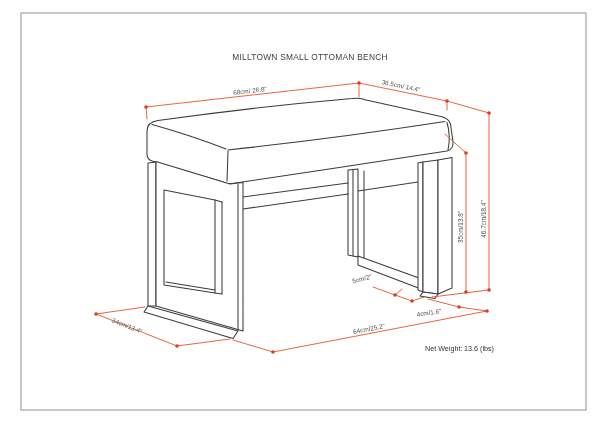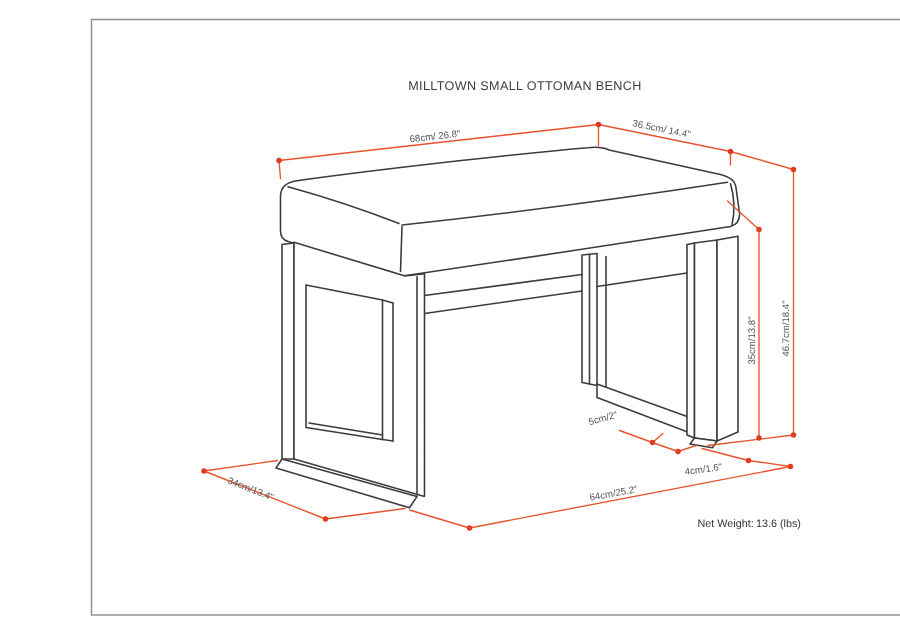--- a/index.html
+++ b/index.html
@@ -1,16 +1,16 @@
 <!DOCTYPE html>
 <html><head>
 <meta charset="utf-8">
 <style>
   html,body{margin:0;padding:0;background:#fff;width:600px;height:424px;overflow:hidden;}
-  #page{position:relative;width:478px;height:424px;background:#fff;font-family:"Liberation Sans",sans-serif;margin-left:40px;}
+  #page{position:relative;width:478px;height:424px;background:#fff;font-family:"Liberation Sans",sans-serif;}
   svg{display:block;}
   .bench-line{stroke:#3c3c3c;stroke-width:1.05;fill:none;stroke-linejoin:round;stroke-linecap:round;}
   .bench-face{stroke:#3c3c3c;stroke-width:1.05;fill:#ffffff;stroke-linejoin:round;}
   .dim-line{stroke:#e8532c;stroke-width:0.9;fill:none;stroke-linecap:round;}
   .dim-dot{fill:#e23a1c;stroke:none;}
   .dim-text{font-family:"Liberation Sans",sans-serif;font-size:6.4px;fill:#555555;}
   .title-text{font-family:"Liberation Sans",sans-serif;font-size:8.4px;letter-spacing:0.25px;fill:#3f3f3f;}
   .weight-text{font-family:"Liberation Sans",sans-serif;font-size:7.2px;fill:#333333;}
   .border-rect{fill:none;stroke:#919191;stroke-width:1;}
 </style>

